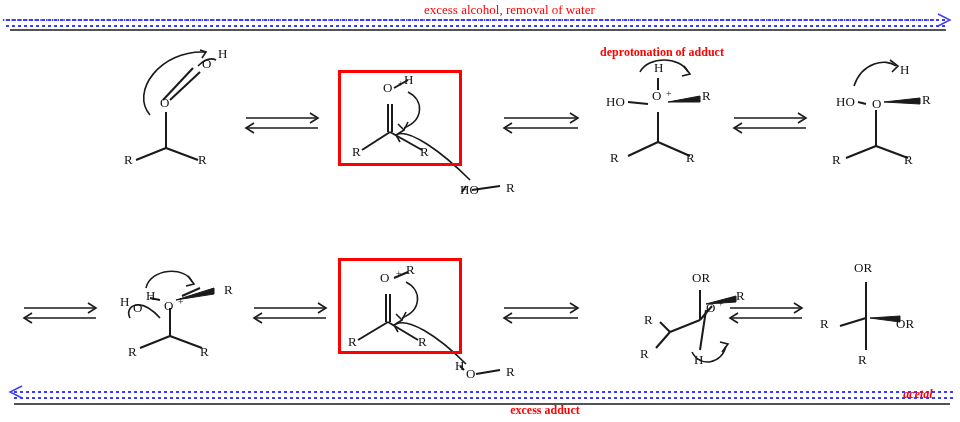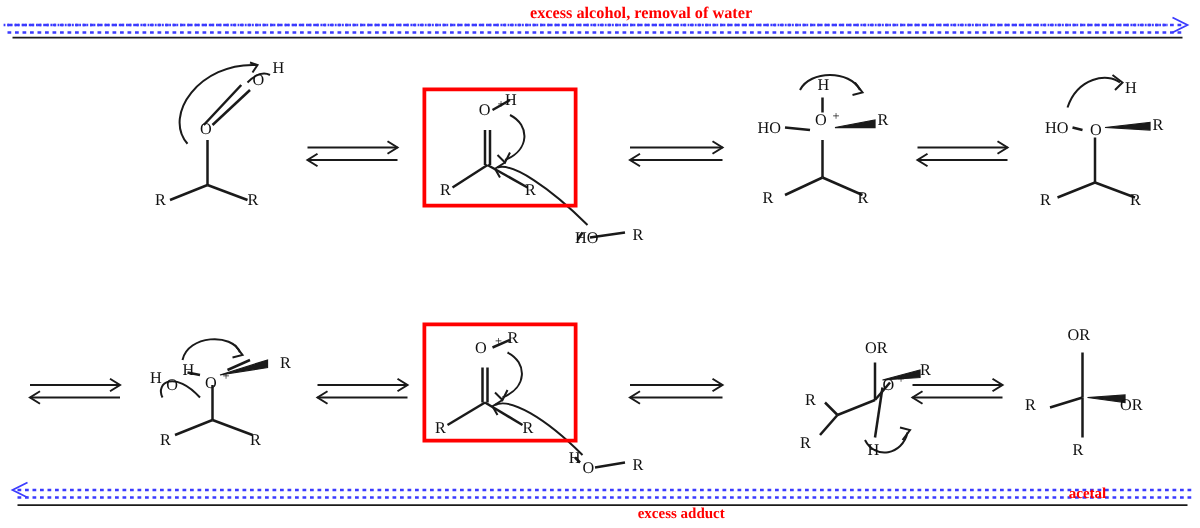--- a/index.html
+++ b/index.html
@@ -17,21 +17,21 @@
   .chg{position:absolute;font-size:10px;color:#111;}
   .box{position:absolute;border:3px solid #ff0000;box-sizing:border-box;}
   svg{position:absolute;left:0;top:0;overflow:visible;}
   .bond{stroke:#1a1a1a;stroke-width:2;fill:none;}
   .bond-thin{stroke:#1a1a1a;stroke-width:1.4;fill:none;}
   .wedge{fill:#1a1a1a;stroke:#1a1a1a;stroke-width:1;}
   .curve{stroke:#1a1a1a;stroke-width:1.6;fill:none;}
   .eqarrow{stroke:#1a1a1a;stroke-width:1.6;fill:none;}
   .bigarrow{stroke:#3b3bff;stroke-width:1.4;fill:none;}
   .bigdash{stroke:#3b3bff;stroke-width:2;stroke-dasharray:3 3;fill:none;}
-  .toplabel{position:absolute;color:#ff0000;font-weight:bold;font-size:13px;}
+  .toplabel{position:absolute;color:#ff0000;font-weight:normal;font-size:13px;}
 </style>
 </head>
 <body>
 
 <div class="canvas">
 
   <div class="toplabel" style="left:424px;top:2px;">excess alcohol, removal of water</div>
   <svg width="960" height="422">
 
     <g>
@@ -186,21 +186,22 @@
       <line class="bond" x1="866" y1="282" x2="866" y2="318"></line>
       <line class="bond" x1="866" y1="318" x2="840" y2="326"></line>
       <line class="bond" x1="866" y1="318" x2="866" y2="350"></line>
       <polygon class="wedge" points="870,318 900,316 900,322"></polygon>
     </g>
   </svg>
 
   <div class="box" style="left:338px;top:70px;width:124px;height:96px;"></div>
   <div class="box" style="left:338px;top:258px;width:124px;height:96px;"></div>
 
-  <div class="lbl" style="left:840px;top:388px;width:60px;">acetal</div>
+  <div class="lbl" style="left:588px;top:46px;width:148px;">deprotonation of adduct</div>
+  <div class="lbl" style="left:888px;top:388px;width:60px;font-style:italic;">acetal</div>
   <div class="lbl" style="left:500px;top:404px;width:90px;">excess adduct</div>
 
   <span class="atom" style="left:218px;top:46px;">H</span>
   <span class="atom" style="left:202px;top:56px;">O</span>
   <span class="atom" style="left:160px;top:95px;">O</span>
   <span class="atom" style="left:124px;top:152px;">R</span>
   <span class="atom" style="left:198px;top:152px;">R</span>
 
   <span class="atom" style="left:383px;top:80px;">O</span>
   <span class="atom" style="left:404px;top:72px;">H</span>

